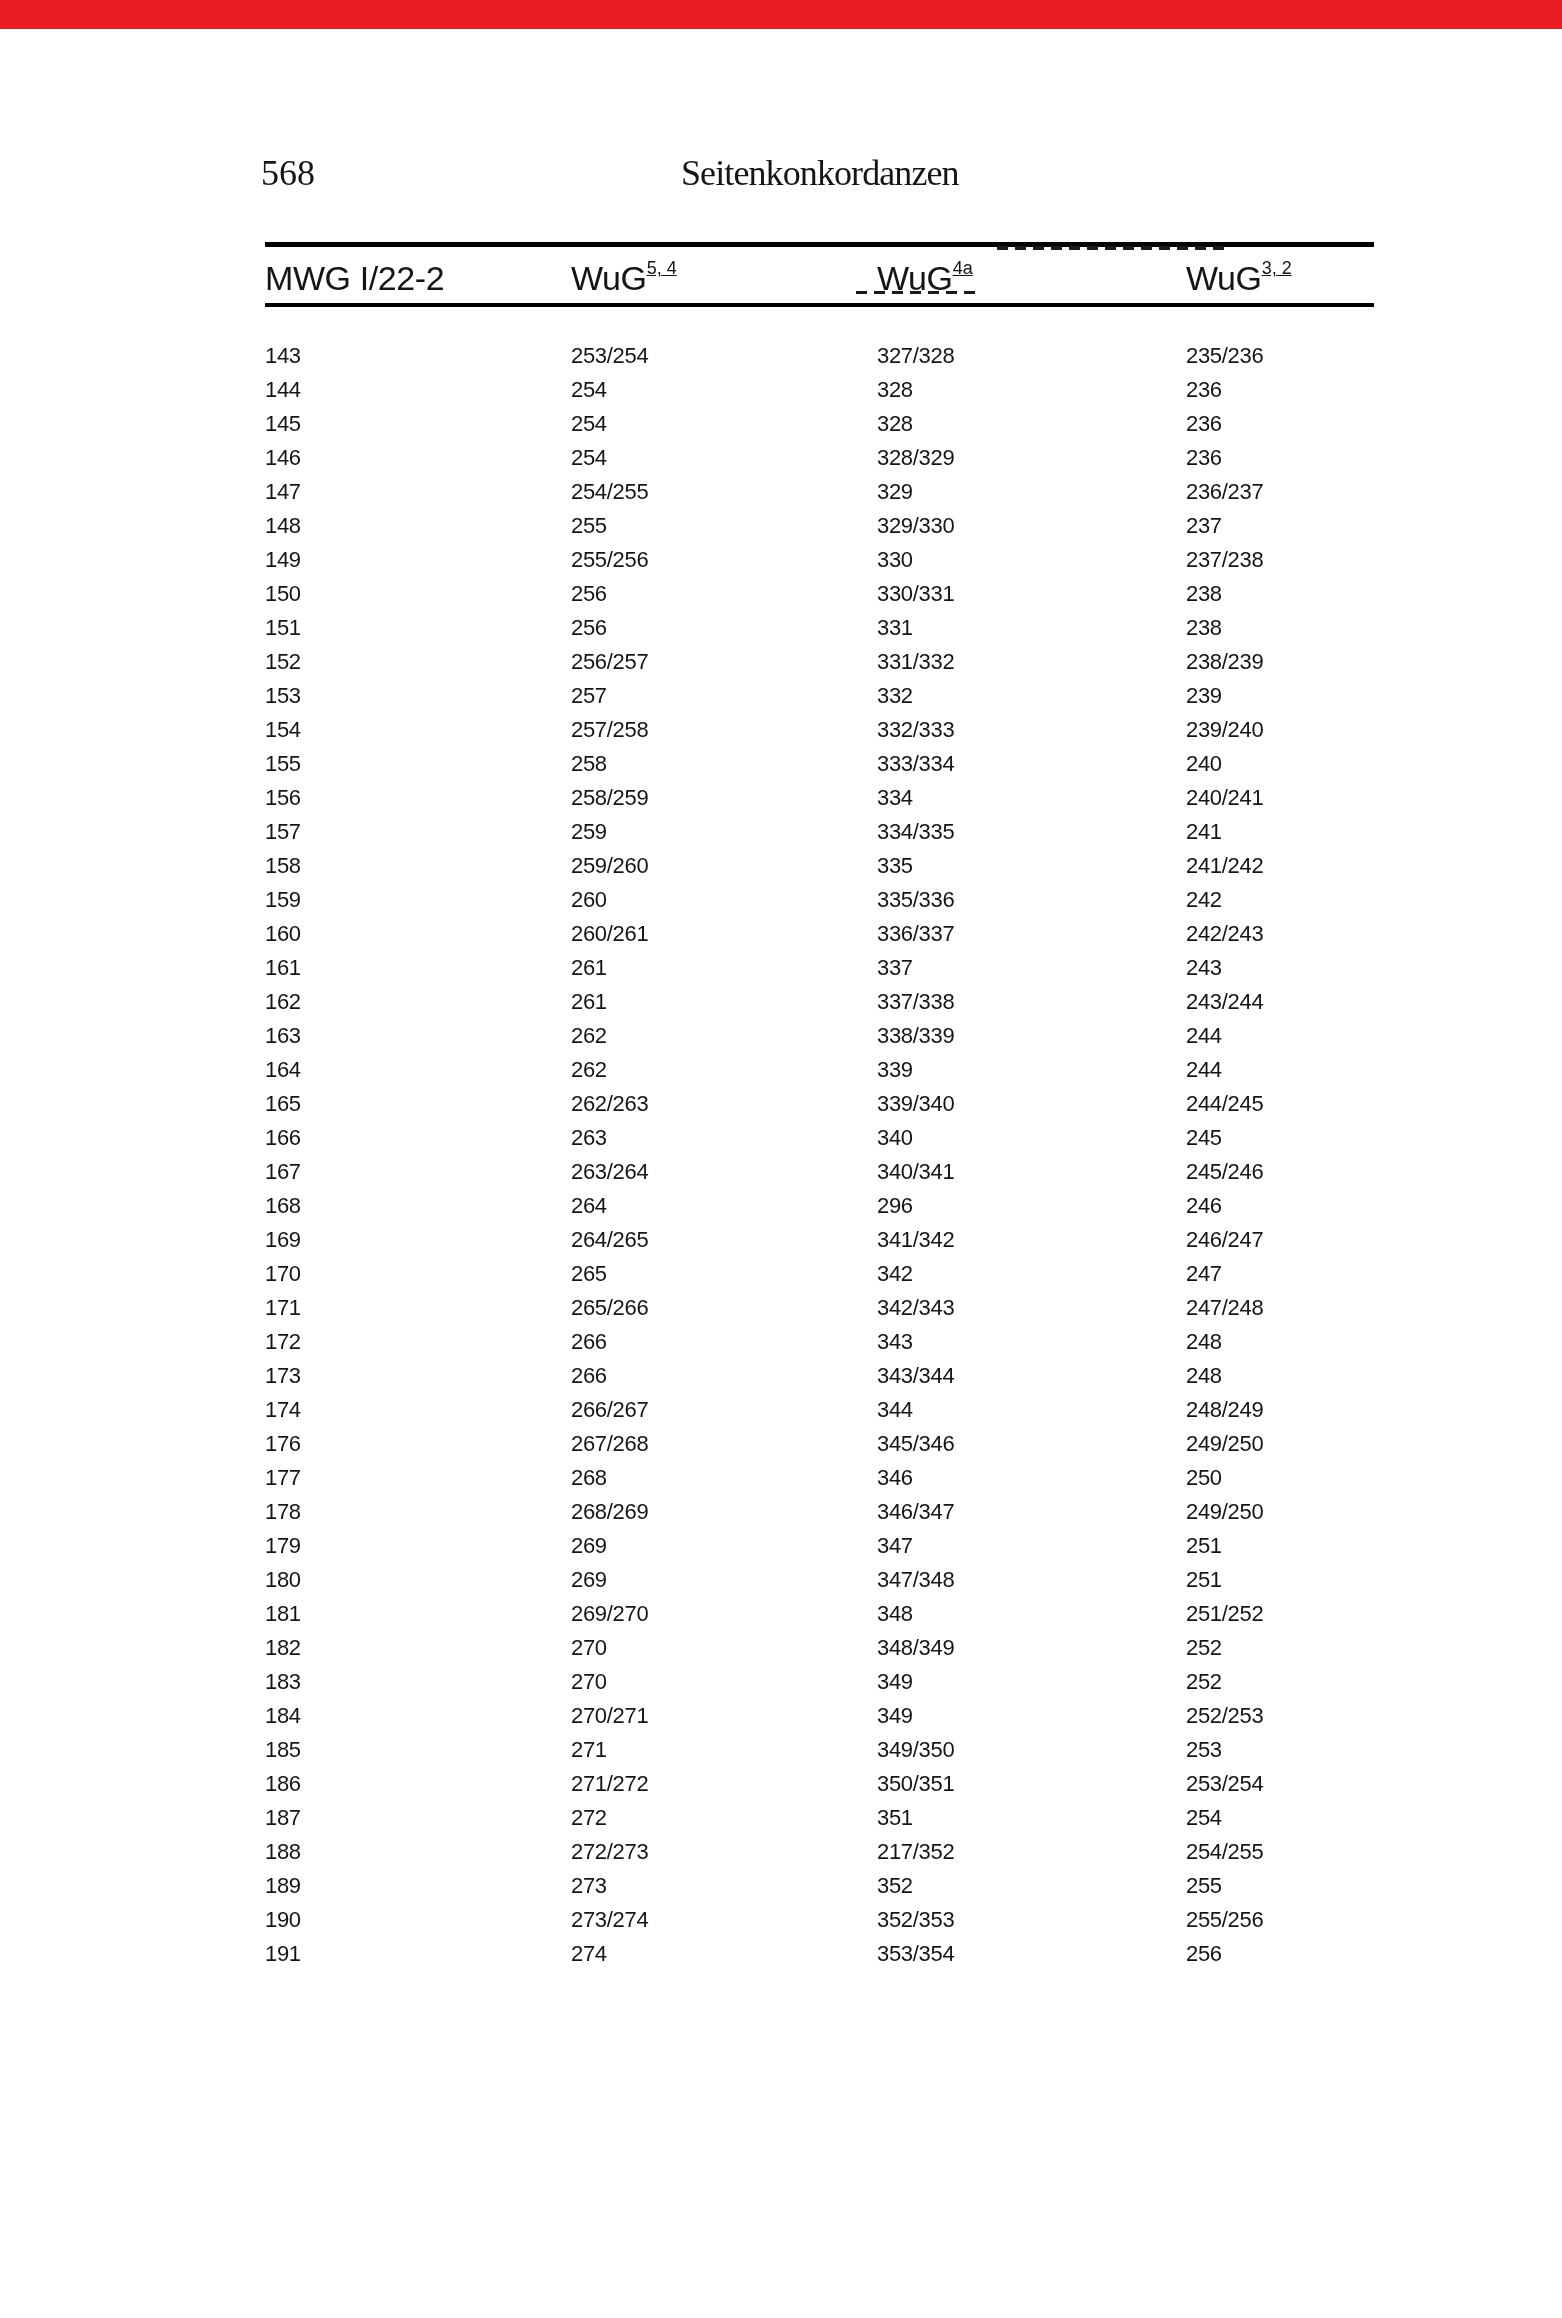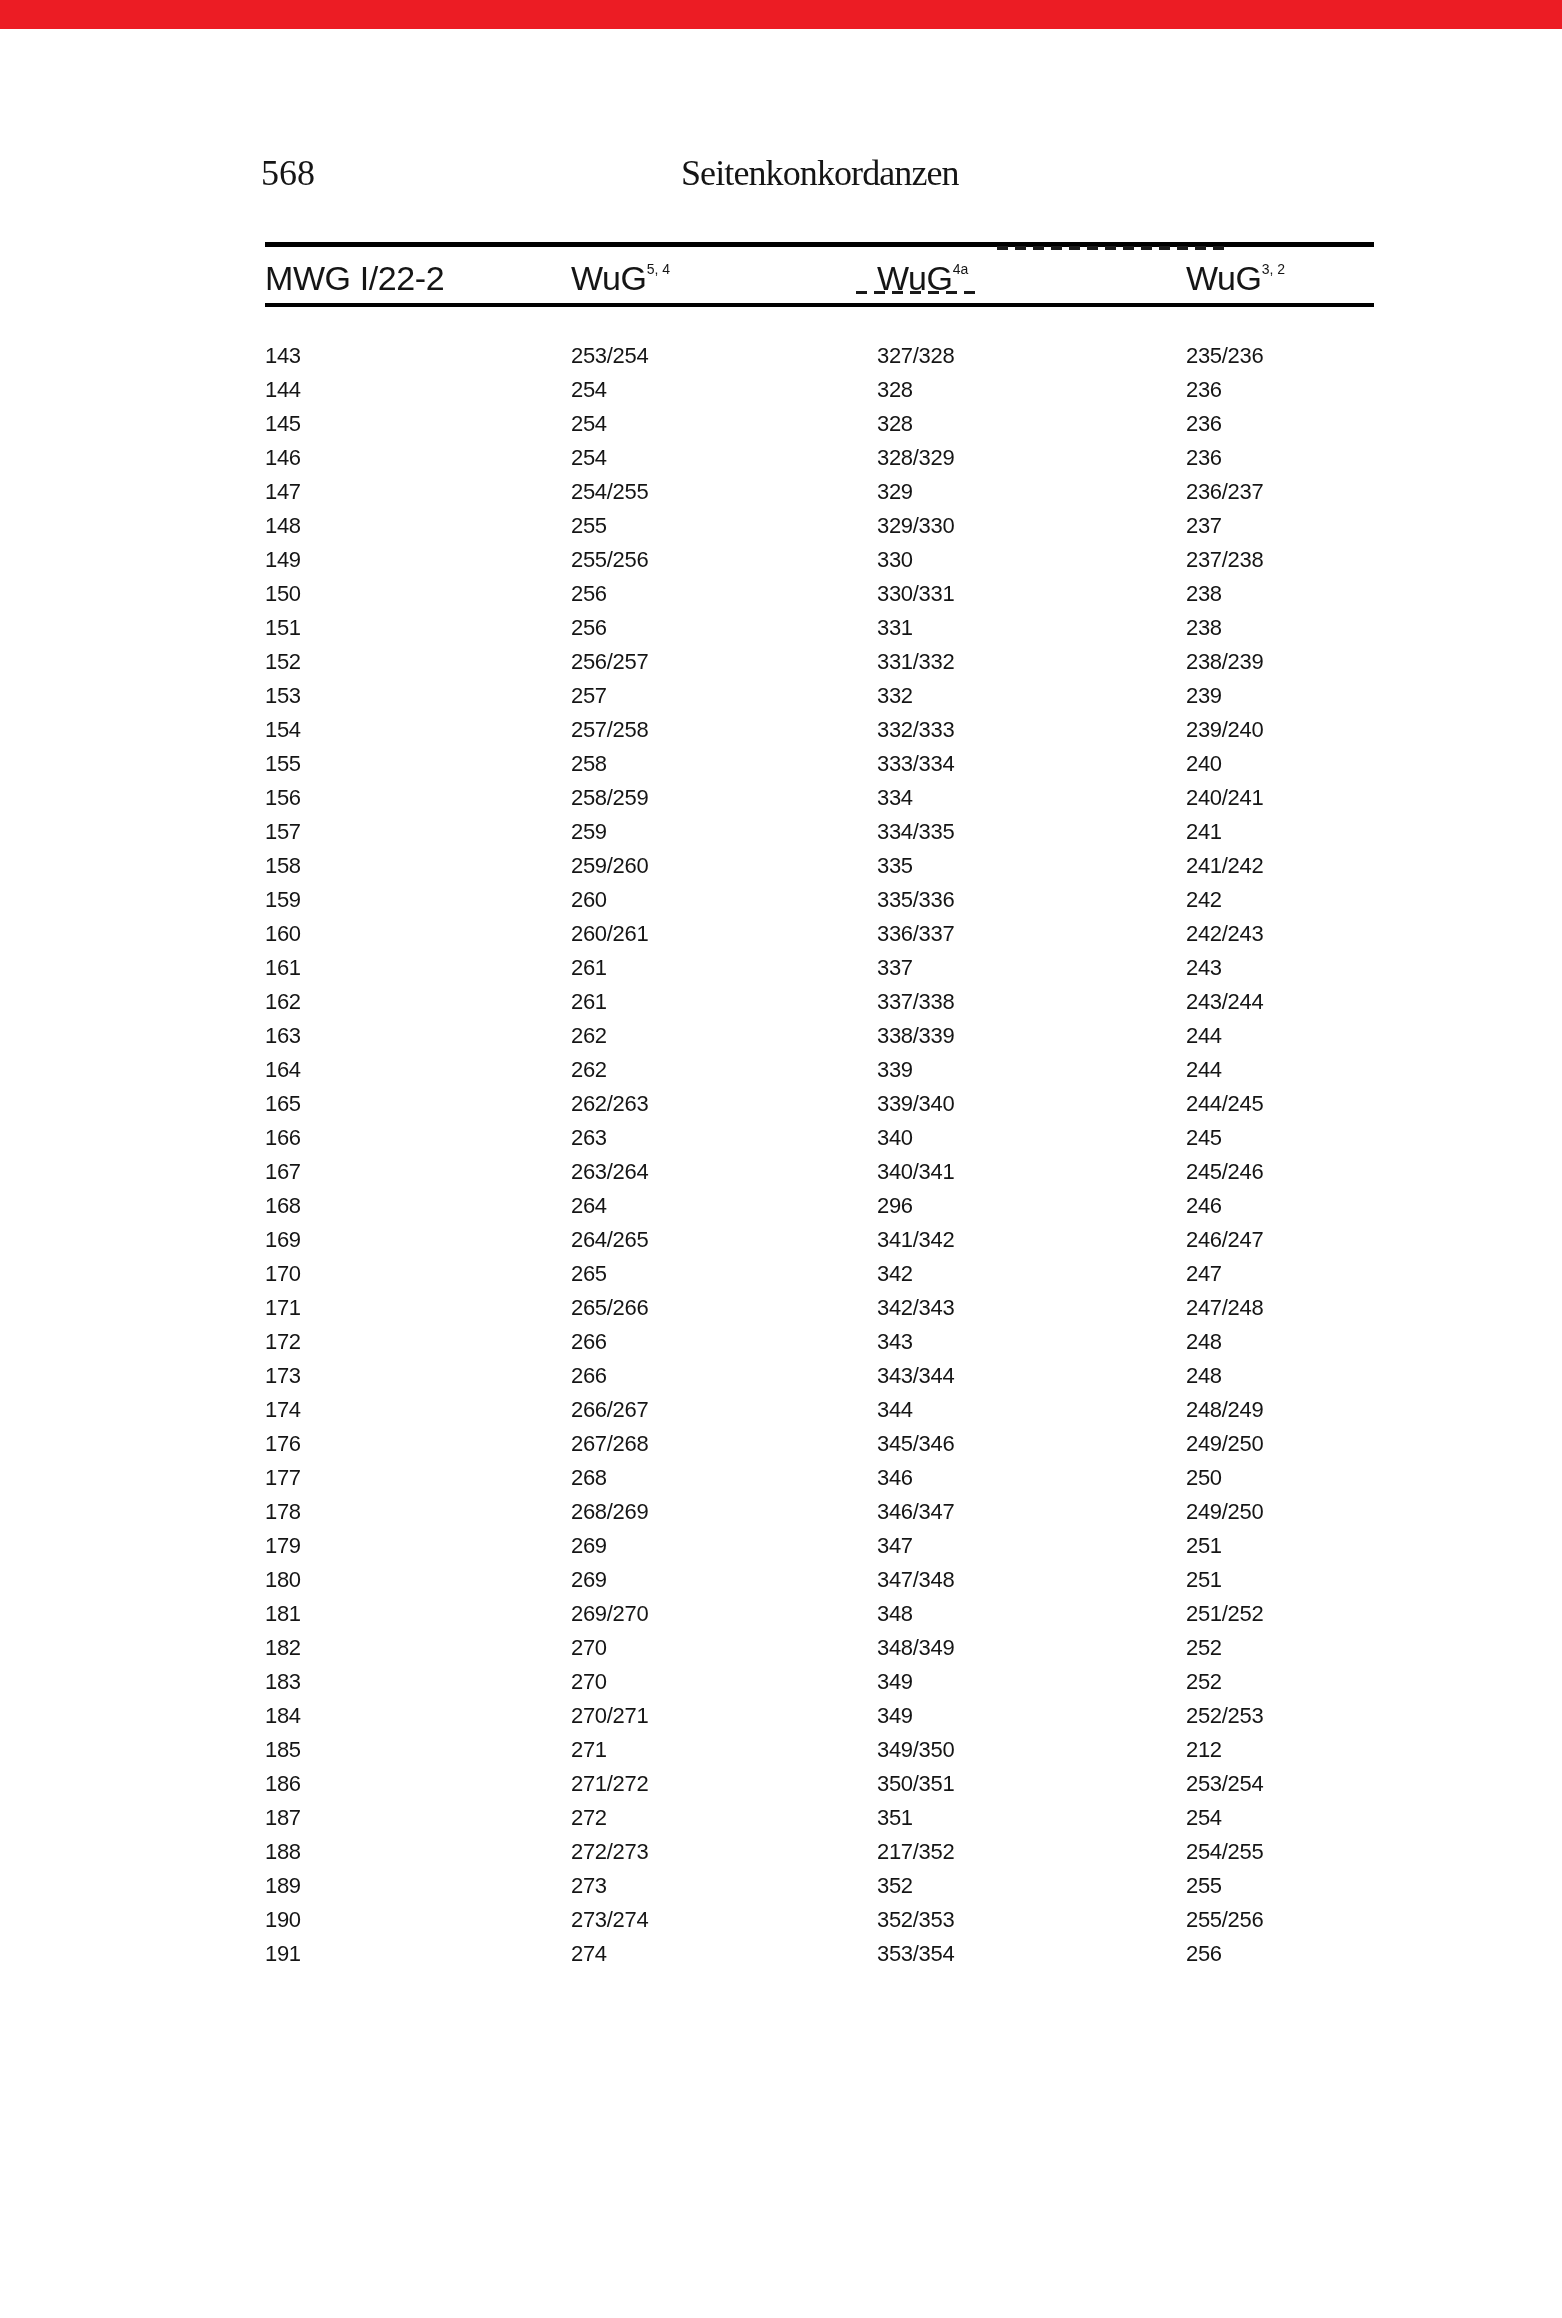--- a/index.html
+++ b/index.html
@@ -59,26 +59,27 @@
   .thead-row {
     display: grid;
     grid-template-columns: 306px 306px 309px 1fr;
     padding: 6px 0 5.1px 0;
     font-size: 34px;
     line-height: 39px;
     letter-spacing: -0.4px;
     margin-top: 6px;
   }
   .th sup {
-    font-size: 14px;
+    font-size: 18px;
     line-height: 0;
     position: relative;
     top: -3.4px;
     letter-spacing: 0;
     vertical-align: super;
+    text-decoration: underline;
   }
   .tbody {
     margin-top: 32px;
   }
   .trow {
     display: grid;
     grid-template-columns: 306px 306px 309px 1fr;
     height: 34px;
     font-size: 22px;
     line-height: 34px;
@@ -360,21 +361,21 @@
       <div class="trow">
         <div class="tcell">184</div>
         <div class="tcell">270/271</div>
         <div class="tcell">349</div>
         <div class="tcell">252/253</div>
       </div>
       <div class="trow">
         <div class="tcell">185</div>
         <div class="tcell">271</div>
         <div class="tcell">349/350</div>
-        <div class="tcell">212</div>
+        <div class="tcell">253</div>
       </div>
       <div class="trow">
         <div class="tcell">186</div>
         <div class="tcell">271/272</div>
         <div class="tcell">350/351</div>
         <div class="tcell">253/254</div>
       </div>
       <div class="trow">
         <div class="tcell">187</div>
         <div class="tcell">272</div>

